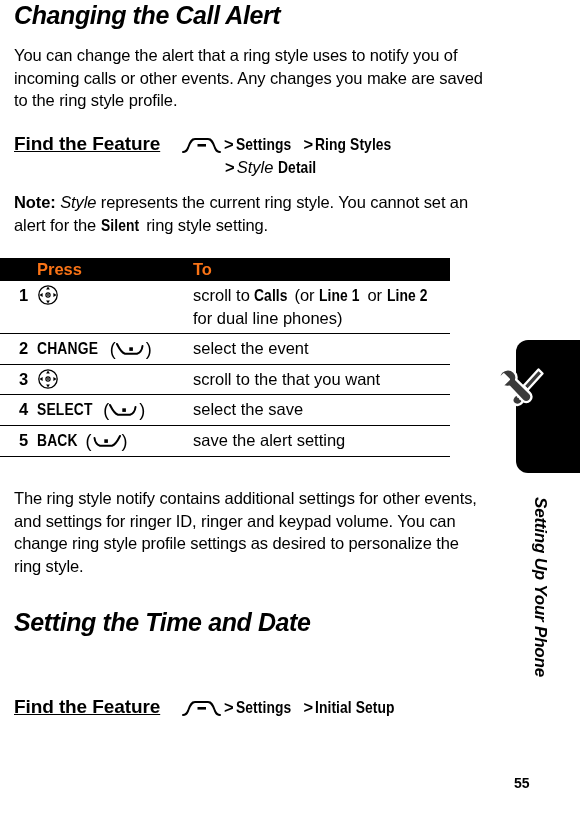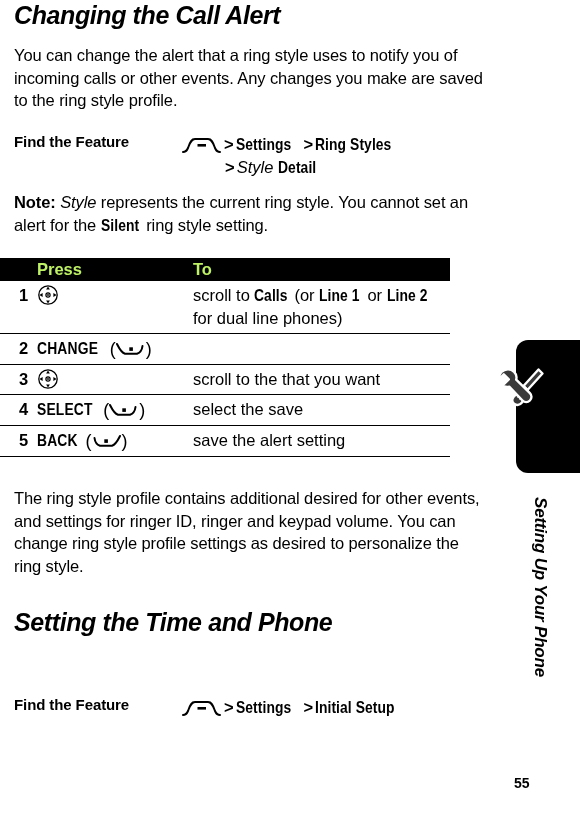--- a/index.html
+++ b/index.html
@@ -62,23 +62,24 @@
   .fff {
     position: absolute;
     left: 14px;
     width: 470px;
   }
   #fff-1 { top: 133px; }
   #fff-2 { top: 696px; }
   .fff-label {
     position: absolute;
     left: 0; top: 0;
-    font-size: 15px;
+    font-size: 19px;
     font-weight: bold;
     letter-spacing: -0.1px;
+    text-decoration: underline;
   }
   .fff-path {
     position: absolute;
     left: 167px; top: 0;
     width: 310px;
     font-size: 16.5px;
     line-height: 23px;
   }
   .fff-path .row2 { display:block; padding-left: 42px; }
   .gt { font-weight: bold; padding: 0 2px; }
@@ -94,21 +95,21 @@
   .menukey svg { display:block; }
 
   
   .steps {
     position: absolute;
     left: 0; top: 258px;
     width: 450px;
   }
   .steps-head {
     background: #000000;
-    color: #bef264;
+    color: #f97316;
     height: 23px;
     position: relative;
   }
   .steps-head .h-press { position:absolute; left: 37px; top: 2px; font-size: 16.5px; font-weight: bold; }
   .steps-head .h-to    { position:absolute; left: 193px; top: 2px; font-size: 16.5px; font-weight: bold; }
 
   .step-row {
     position: relative;
     border-bottom: 1.6px solid #000;
     display: flex;
@@ -244,20 +245,21 @@
     </div>
 
     <div class="step-row">
       <div class="col-num">2</div>
       <div class="col-press"><span class="softlabel">CHANGE</span><span class="paren">(</span><span class="softkey">
         <svg width="30" height="16" viewBox="0 0 30 16">
           <path d="M1 2 C 3 6, 5 10.5, 9 11.7 L 21 11.7 C 25 10.5, 26 8, 26.5 4" fill="none" stroke="#000" stroke-width="2" stroke-linecap="round"></path>
           <rect x="13.3" y="5.3" width="3.6" height="3.6" fill="#000"></rect>
         </svg>
       </span><span class="paren">)</span></div>
+      <div class="col-to">select the event</div>
     </div>
 
     <div class="step-row">
       <div class="col-num">3</div>
       <div class="col-press">
         <span class="navkey">
           <svg width="22" height="22" viewBox="0 0 22 22">
             <circle cx="11" cy="11" r="9.2" fill="none" stroke="#000" stroke-width="1.3"></circle>
             <circle cx="11" cy="11" r="2.1" fill="none" stroke="#000" stroke-width="1.2"></circle>
             <circle cx="11" cy="11" r="0.9" fill="#000"></circle>
@@ -288,23 +290,23 @@
         <svg width="30" height="16" viewBox="0 0 30 16">
           <path d="M29 2 C 27 6, 25 10.5, 21 11.7 L 9 11.7 C 5 10.5, 4 8, 3.5 4" fill="none" stroke="#000" stroke-width="2" stroke-linecap="round"></path>
           <rect x="13.3" y="5.3" width="3.6" height="3.6" fill="#000"></rect>
         </svg>
       </span><span class="paren">)</span></div>
       <div class="col-to">save the alert setting</div>
     </div>
 
   </div>
 
-  <p class="body-text" id="para-profile">The ring style profile contains additional desired for other events, and settings for ringer ID, ringer and keypad volume. You can change ring style profile settings as desired to personalize the ring style.</p>
-
-  <h1 class="section-title" id="title-setting-time-date">Setting the Time and Phone</h1>
+  <p class="body-text" id="para-profile">The ring style notify contains additional settings for other events, and settings for ringer ID, ringer and keypad volume. You can change ring style profile settings as desired to personalize the ring style.</p>
+
+  <h1 class="section-title" id="title-setting-time-date">Setting the Time and Date</h1>
 
 
   <div class="fff" id="fff-2">
     <span class="fff-label">Find the Feature</span>
     <div class="fff-path">
       <span class="menukey">
         <svg width="40" height="16" viewBox="0 0 40 16">
           <path d="M2 15 C 3 15, 5.5 14.5, 7 11 C 9 6, 10 2, 14 2 L 27 2 C 31 2, 32 6, 34 11 C 35.5 14.5, 38 15, 39 15" fill="none" stroke="#000" stroke-width="2" stroke-linecap="round"></path>
           <rect x="16.5" y="7" width="8.5" height="2.6" fill="#000"></rect>
         </svg>

